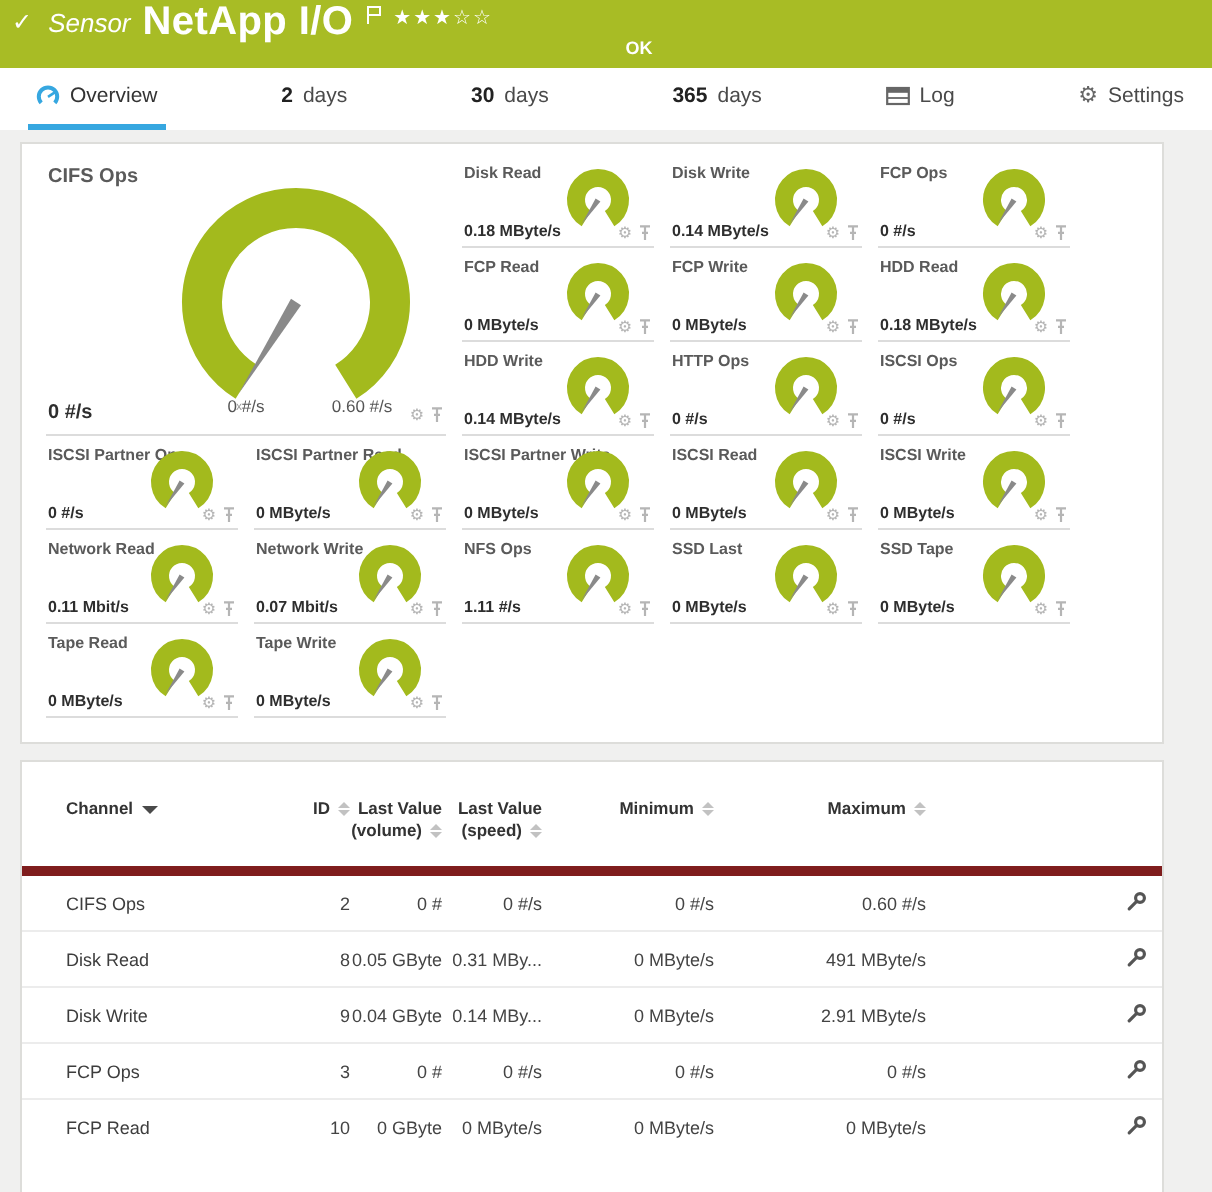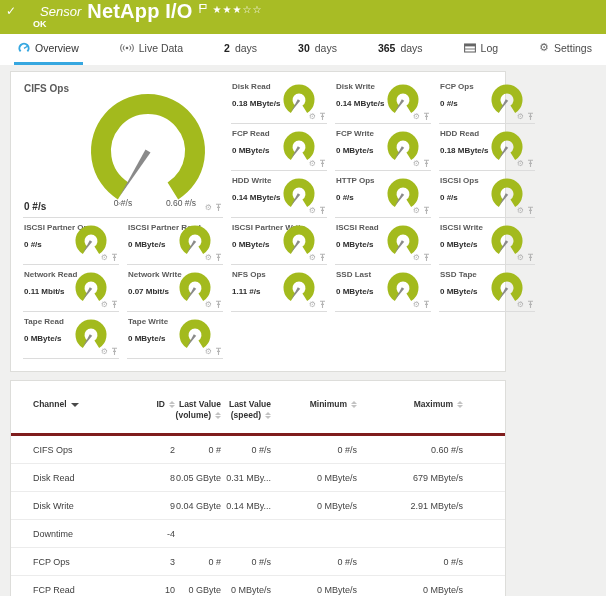--- a/index.html
+++ b/index.html
@@ -5,67 +5,67 @@
   html,body{margin:0;padding:0;}
   body{width:606px;height:596px;overflow:hidden;background:#f0f0ef;
        font-family:"Liberation Sans","DejaVu Sans",sans-serif;
        -webkit-font-smoothing:antialiased;}
   .page{position:relative;width:606px;height:596px;}
 
   
   .sensor-header{background:#a8bc25;color:#fff;height:34px;padding:4px 0 0 6px;box-sizing:border-box;}
   .sh-row{display:flex;align-items:center;gap:6px;line-height:15px;}
   .sh-check{font-size:12px;font-weight:bold;}
-  .sh-kind{font-style:italic;font-size:13px;margin-left:18px;}
+  .sh-kind{font-style:italic;font-size:13px;margin-left:2px;}
   .sh-title{font-weight:bold;font-size:20px;letter-spacing:.2px;}
   .sh-flag{position:relative;top:-4px;}
   .sh-stars{font-size:10px;letter-spacing:1px;position:relative;top:-2px;cursor:pointer;}
-  .sh-status{font-size:9px;font-weight:bold;margin:0 0 0 27px;line-height:10px;}
+  .sh-status{font-size:9px;font-weight:bold;margin:0 0 0 27px;line-height:10px;text-align:center;}
 
   
   .tabbar{background:#fff;height:31px;display:flex;align-items:stretch;
           padding:0 10px 0 14px;gap:0;justify-content:space-between;}
   .tab{display:flex;align-items:center;gap:5px;font-size:10.5px;color:#4a4a4a;
        padding:0 4px;cursor:pointer;border-bottom:3px solid transparent;box-sizing:border-box;}
   .tab .num{font-weight:bold;color:#222;}
   .tab.active{border-bottom-color:#36a7e0;color:#333;justify-content:center;}
   .tab .ticon{display:inline-flex;}
 
   
-  .panel{background:#fff;border:1px solid #ddddda;margin-left:10px;width:496px;box-sizing:border-box;}
+  .panel{background:#fff;border:1px solid #ddddda;margin-left:10px;width:572px;box-sizing:border-box;}
   .panel-gauges{margin-top:6px;padding:8px 12px 12px 12px;}
   .panel-table{margin-top:8px;padding:10px 0 0 0;height:230px;}
 
   
   .gauges-grid{display:grid;grid-template-columns:repeat(5,96px);grid-auto-rows:44px;
                gap:3px 8px;}
   .tile{position:relative;border-bottom:1px solid #dcdcdc;cursor:pointer;}
   .tile-large{grid-area:1 / 1 / span 3 / span 2;}
   .g-label{position:absolute;top:2px;left:1px;font-size:8px;font-weight:bold;color:#5a5a5a;white-space:nowrap;}
   .tile-large .g-label{font-size:10px;top:3px;}
-  .g-value{position:absolute;bottom:15px;left:1px;font-size:8px;font-weight:bold;color:#2e2e2e;white-space:nowrap;}
+  .g-value{position:absolute;bottom:3px;left:1px;font-size:8px;font-weight:bold;color:#2e2e2e;white-space:nowrap;}
   .tile-large .g-value{font-size:10px;bottom:5px;}
   .small-gauge{position:absolute;right:9px;top:4px;}
   .large-gauge{position:absolute;left:0;top:13px;}
   .g-scale{position:absolute;bottom:9px;font-size:8.5px;color:#555;transform:translateX(-50%);white-space:nowrap;}
   .g-scale.min{left:50%;}
   .g-scale.max{left:79%;}
   .t-icons{position:absolute;right:1px;bottom:2px;display:flex;align-items:center;gap:3px;}
   .gear-glyph{font-family:"DejaVu Sans",sans-serif;font-size:8px;color:#b5b5b5;line-height:8px;cursor:pointer;}
   .tile-large .t-icons{bottom:5px;}
 
   
   table.channel-table{width:100%;border-collapse:collapse;font-size:9px;color:#444;table-layout:fixed;}
   .channel-table th{font-size:8.5px;font-weight:bold;color:#333;text-align:right;
         vertical-align:top;padding:8px 0 12px 0;line-height:1.3;cursor:pointer;}
   .channel-table th.c-channel{text-align:left;padding-left:22px;}
   .channel-table td{padding:7px 0;border-top:1px solid #ececec;text-align:right;
         white-space:nowrap;overflow:hidden;}
   .channel-table td.c-channel{text-align:left;padding-left:22px;color:#3d3d3d;}
-  .channel-table tr.hdr th{border-bottom:3px solid #7f1d1d;}
+  .channel-table tr.hdr th{border-bottom:5px solid #7f1d1d;}
   .channel-table td.c-edit,.channel-table th.c-edit{text-align:left;padding-left:100px;}
   .caret{display:inline-flex;flex-direction:column;gap:1px;margin-left:4px;vertical-align:middle;}
   .caret i{display:block;width:0;height:0;border-left:3px solid transparent;border-right:3px solid transparent;}
   .caret i.up{border-bottom:3px solid #c2c2c2;}
   .caret i.dn{border-top:3px solid #c2c2c2;}
   .caret.sorted i.dn{border-top:4px solid #4a4a4a;border-left-width:4px;border-right-width:4px;}
   .wrench{cursor:pointer;}
 </style>
 </head>
 <body>
@@ -90,30 +90,20 @@
 
   <div class="tabbar" id="tabbar">
       <div class="tab active">
         <span class="ticon">
           <svg width="12" height="12" viewBox="0 0 12 12">
             <path d="M2.6 9.4 A4.6 4.6 0 1 1 9.4 9.4" fill="none" stroke="#36a7e0" stroke-width="2"></path>
             <line x1="6" y1="6.4" x2="9.4" y2="4.2" stroke="#36a7e0" stroke-width="1.3"></line>
           </svg>
         </span>
         <span>Overview</span>
-      </div>
-      <div class="tab">
-        <span class="ticon">
-          <svg width="14" height="10" viewBox="0 0 14 10">
-            <circle cx="7" cy="5" r="1.3" fill="#666"></circle>
-            <path d="M4.3 2.6 A3.4 3.4 0 0 0 4.3 7.4 M2.3 1 A5.6 5.6 0 0 0 2.3 9" fill="none" stroke="#666" stroke-width="1"></path>
-            <path d="M9.7 2.6 A3.4 3.4 0 0 1 9.7 7.4 M11.7 1 A5.6 5.6 0 0 1 11.7 9" fill="none" stroke="#666" stroke-width="1"></path>
-          </svg>
-        </span>
-        <span>Live Data</span>
       </div>
       <div class="tab">
         <span class="num">2</span>
         <span>days</span>
       </div>
       <div class="tab">
         <span class="num">30</span>
         <span>days</span>
       </div>
       <div class="tab">
@@ -526,45 +516,33 @@
                 <circle cx="7" cy="4" r="2.2" fill="none" stroke="#555" stroke-width="1.6"></circle>
                 <line x1="1.6" y1="9.4" x2="5.2" y2="5.8" stroke="#555" stroke-width="1.6" stroke-linecap="round"></line>
               </svg></td>
           </tr>
           <tr>
             <td class="c-channel">Disk Read</td>
             <td class="c-id">8</td>
             <td class="c-vol">0.05 GByte</td>
             <td class="c-speed">0.31 MBy...</td>
             <td class="c-min">0 MByte/s</td>
-            <td class="c-max">679 MByte/s</td>
+            <td class="c-max">491 MByte/s</td>
             <td class="c-edit"><svg class="wrench" width="11" height="11" viewBox="0 0 11 11">
                 <circle cx="7" cy="4" r="2.2" fill="none" stroke="#555" stroke-width="1.6"></circle>
                 <line x1="1.6" y1="9.4" x2="5.2" y2="5.8" stroke="#555" stroke-width="1.6" stroke-linecap="round"></line>
               </svg></td>
           </tr>
           <tr>
             <td class="c-channel">Disk Write</td>
             <td class="c-id">9</td>
             <td class="c-vol">0.04 GByte</td>
             <td class="c-speed">0.14 MBy...</td>
             <td class="c-min">0 MByte/s</td>
             <td class="c-max">2.91 MByte/s</td>
-            <td class="c-edit"><svg class="wrench" width="11" height="11" viewBox="0 0 11 11">
-                <circle cx="7" cy="4" r="2.2" fill="none" stroke="#555" stroke-width="1.6"></circle>
-                <line x1="1.6" y1="9.4" x2="5.2" y2="5.8" stroke="#555" stroke-width="1.6" stroke-linecap="round"></line>
-              </svg></td>
-          </tr>
-          <tr>
-            <td class="c-channel">Downtime</td>
-            <td class="c-id">-4</td>
-            <td class="c-vol"></td>
-            <td class="c-speed"></td>
-            <td class="c-min"></td>
-            <td class="c-max"></td>
             <td class="c-edit"><svg class="wrench" width="11" height="11" viewBox="0 0 11 11">
                 <circle cx="7" cy="4" r="2.2" fill="none" stroke="#555" stroke-width="1.6"></circle>
                 <line x1="1.6" y1="9.4" x2="5.2" y2="5.8" stroke="#555" stroke-width="1.6" stroke-linecap="round"></line>
               </svg></td>
           </tr>
           <tr>
             <td class="c-channel">FCP Ops</td>
             <td class="c-id">3</td>
             <td class="c-vol">0 #</td>
             <td class="c-speed">0 #/s</td>

